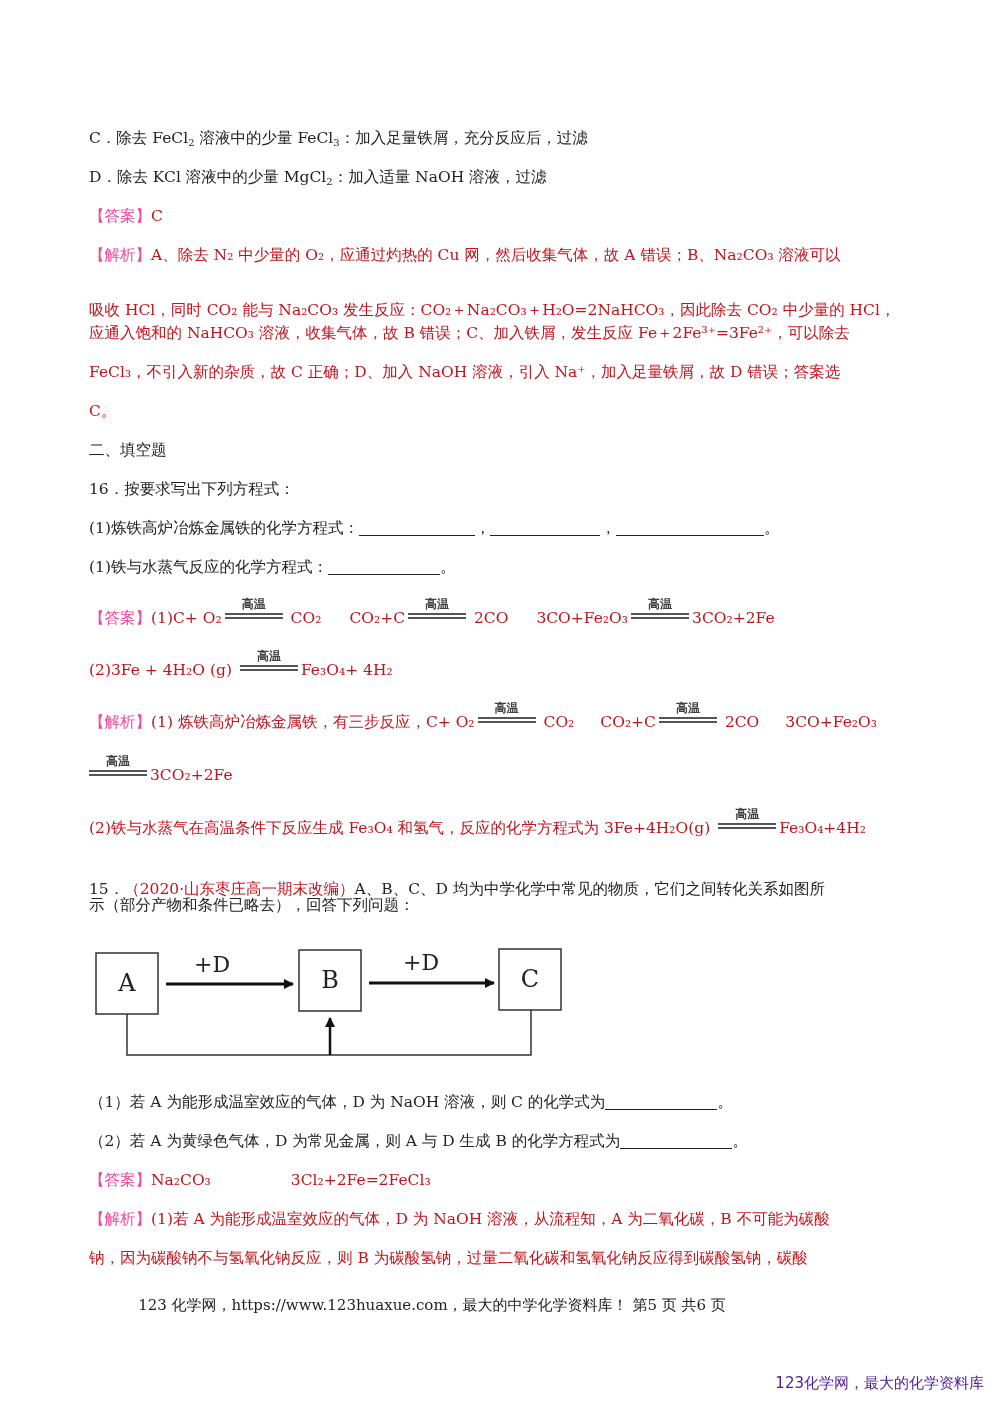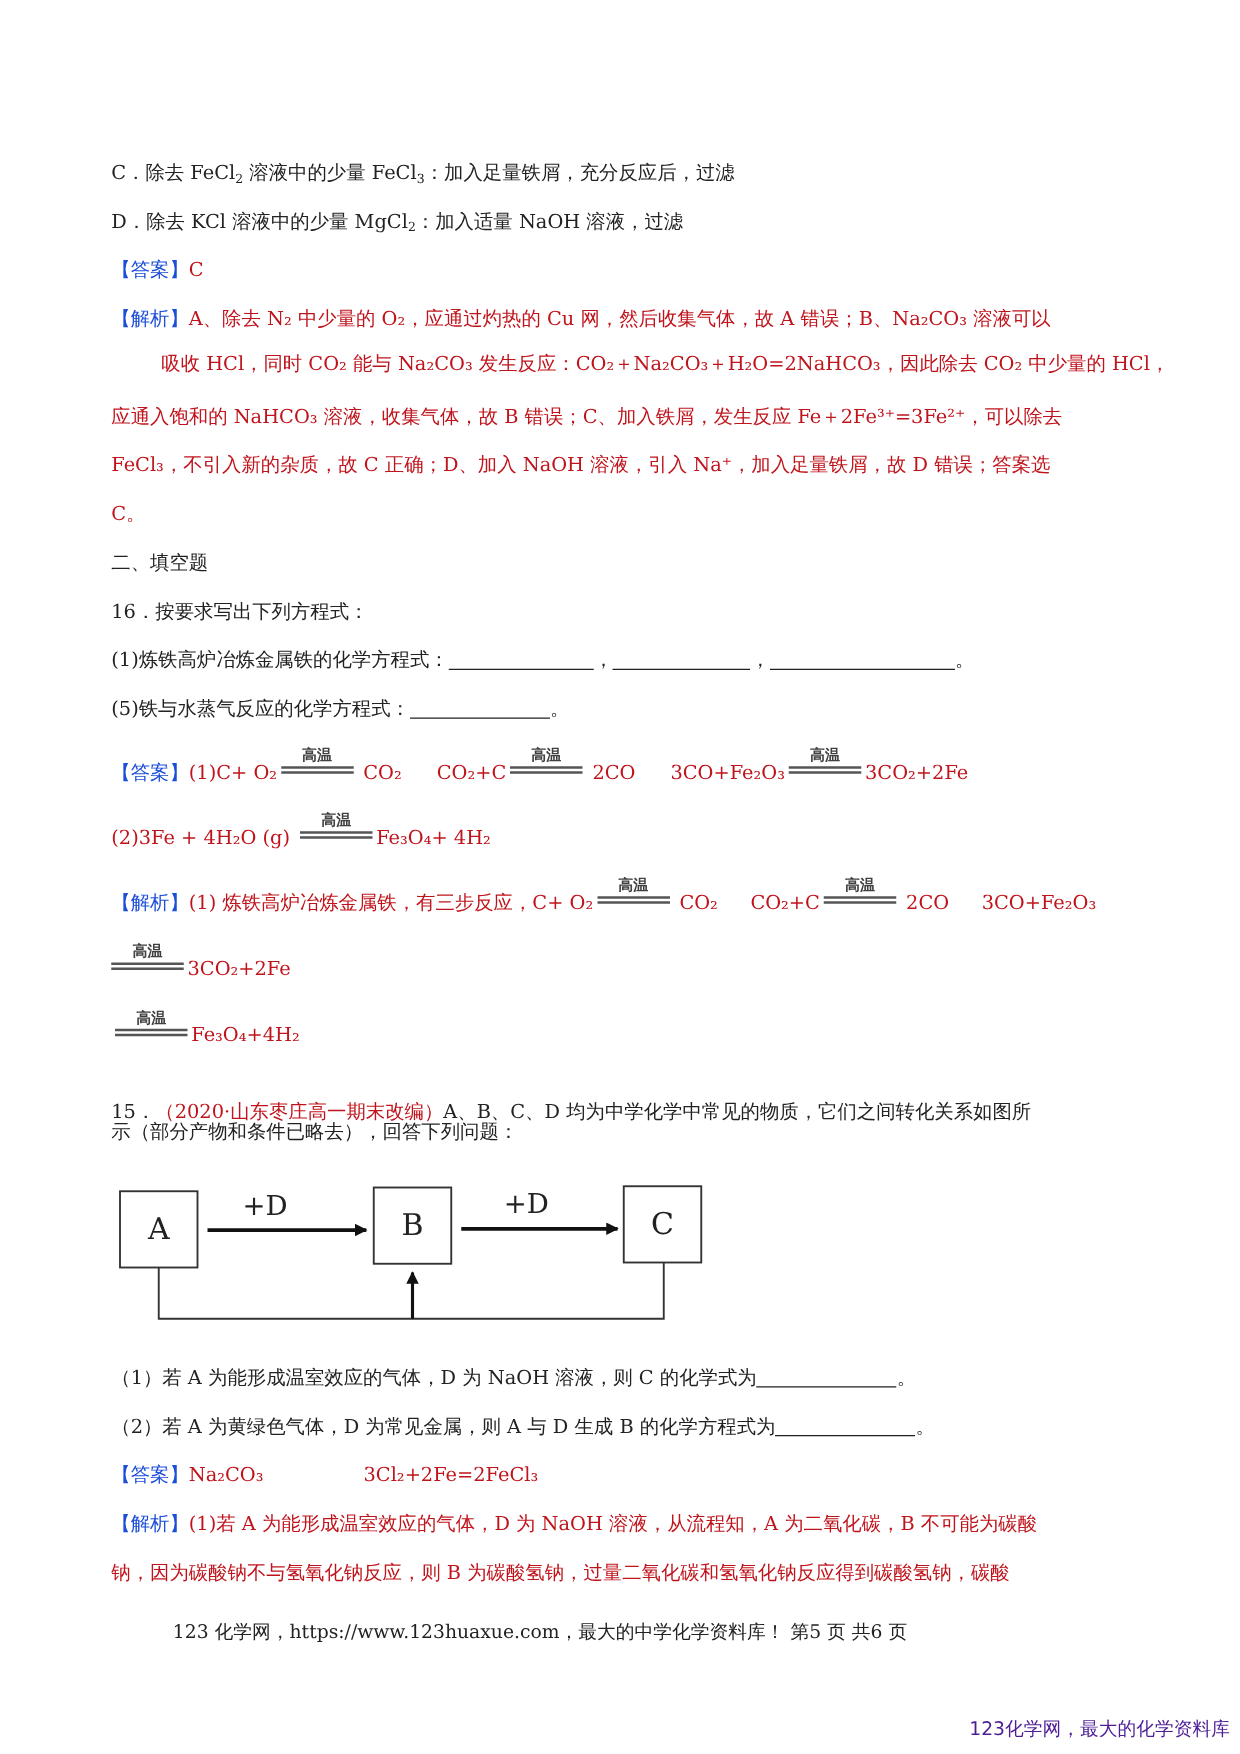--- a/index.html
+++ b/index.html
@@ -1,20 +1,20 @@
 <!DOCTYPE html>
 <html><head>
 <meta charset="utf-8">
 <style>
   html, body { margin: 0; padding: 0; background: #ffffff; }
   body { width: 992px; height: 1403px; position: relative; overflow: hidden;
          font-family: "DejaVu Serif", "Liberation Serif", serif; color: #222; }
   .line { position: absolute; left: 89px; font-size: 15.5px; white-space: nowrap; line-height: 22px; }
   .red { color: #c0141c; }
-  .tag { color: #1d4ed8; }
+  .tag { color: #ec4899; }
   sub { font-size: 10px; vertical-align: -3px; line-height: 0; }
   .blank { display: inline-block; border-bottom: 1px solid #222; height: 16px; vertical-align: -3px; }
   .cond { display: inline-block; position: relative; width: 58px; height: 22px; vertical-align: -2px; margin: 0 3px; }
   .cond .lbl { position: absolute; top: -10px; left: 0; right: 0; text-align: center; font-size: 12px; font-weight: bold; color: #404040; font-family: "DejaVu Sans", sans-serif; }
   .cond .bar { position: absolute; left: 0; right: 0; top: 10px; height: 2px; background: #555; }
   .cond .bar2 { top: 14px; }
   .diagram { position: absolute; left: 0; top: 0; }
   .footer { position: absolute; top: 1296px; left: 0; width: 864px; text-align: center; font-size: 15px; color: #222; }
   .watermark { position: absolute; right: 8px; top: 1374px; font-size: 15px; color: #4c1d95; font-family: "DejaVu Sans", sans-serif; }
 </style>
@@ -29,50 +29,50 @@
   <span>D．除去 KCl 溶液中的少量 MgCl</span><sub>2</sub><span>：加入适量 NaOH 溶液，过滤</span>
 </div>
 
 <div class="line red" style="top:205px;">
   <span class="tag">【答案】</span><span>C</span>
 </div>
 
 <div class="line red" style="top:244px;">
   <span class="tag">【解析】</span><span>A、除去 N₂ 中少量的 O₂，应通过灼热的 Cu 网，然后收集气体，故 A 错误；B、Na₂CO₃ 溶液可以</span>
 </div>
-<div class="line red" style="top:280px;margin-left:40px;">吸收 HCl，同时 CO₂ 能与 Na₂CO₃ 发生反应：CO₂＋Na₂CO₃＋H₂O=2NaHCO₃，因此除去 CO₂ 中少量的 HCl，</div>
+<div class="line red" style="top:299px;">吸收 HCl，同时 CO₂ 能与 Na₂CO₃ 发生反应：CO₂＋Na₂CO₃＋H₂O=2NaHCO₃，因此除去 CO₂ 中少量的 HCl，</div>
 <div class="line red" style="top:322px;">应通入饱和的 NaHCO₃ 溶液，收集气体，故 B 错误；C、加入铁屑，发生反应 Fe＋2Fe³⁺=3Fe²⁺，可以除去</div>
 <div class="line red" style="top:361px;">FeCl₃，不引入新的杂质，故 C 正确；D、加入 NaOH 溶液，引入 Na⁺，加入足量铁屑，故 D 错误；答案选</div>
 <div class="line red" style="top:400px;">C。</div>
 
 <div class="line" style="top:439px;">二、填空题</div>
 
 <div class="line" style="top:478px;">16．按要求写出下列方程式：</div>
 <div class="line" style="top:517px;">
   <span>(1)炼铁高炉冶炼金属铁的化学方程式：</span><span class="blank" style="width:116px;"></span><span>，</span><span class="blank" style="width:110px;"></span><span>，</span><span class="blank" style="width:148px;"></span><span>。</span>
 </div>
 <div class="line" style="top:556px;">
-  <span>(5)铁与水蒸气反应的化学方程式：</span><span class="blank" style="width:112px;"></span><span>。</span>
+  <span>(1)铁与水蒸气反应的化学方程式：</span><span class="blank" style="width:112px;"></span><span>。</span>
 </div>
 
 <div class="line red" style="top:603px;">
   <span class="tag">【答案】</span><span>(1)C+ O₂</span><span class="cond"><span class="lbl">高温</span><span class="bar"></span><span class="bar bar2"></span></span><span> CO₂</span><span style="display:inline-block;width:28px;"></span><span>CO₂+C</span><span class="cond"><span class="lbl">高温</span><span class="bar"></span><span class="bar bar2"></span></span><span> 2CO</span><span style="display:inline-block;width:28px;"></span><span>3CO+Fe₂O₃</span><span class="cond"><span class="lbl">高温</span><span class="bar"></span><span class="bar bar2"></span></span><span>3CO₂+2Fe</span>
 </div>
 <div class="line red" style="top:655px;">
   <span>(2)3Fe +   4H₂O (g) </span><span class="cond"><span class="lbl">高温</span><span class="bar"></span><span class="bar bar2"></span></span><span>Fe₃O₄+ 4H₂</span>
 </div>
 
 <div class="line red" style="top:707px;">
   <span class="tag">【解析】</span><span>(1) 炼铁高炉冶炼金属铁，有三步反应，</span><span>C+ O₂</span><span class="cond"><span class="lbl">高温</span><span class="bar"></span><span class="bar bar2"></span></span><span> CO₂</span><span style="display:inline-block;width:26px;"></span><span>CO₂+C</span><span class="cond"><span class="lbl">高温</span><span class="bar"></span><span class="bar bar2"></span></span><span> 2CO</span><span style="display:inline-block;width:26px;"></span><span>3CO+Fe₂O₃</span>
 </div>
 <div class="line red" style="top:760px;">
   <span class="cond" style="margin-left:0;"><span class="lbl">高温</span><span class="bar"></span><span class="bar bar2"></span></span><span>3CO₂+2Fe</span>
 </div>
 <div class="line red" style="top:813px;">
-  <span class="cond"><span class="lbl">高温</span><span class="bar"></span><span class="bar bar2"></span></span><span>Fe₃O₄+4H₂</span>
+  <span>(2)铁与水蒸气在高温条件下反应生成 Fe₃O₄ 和氢气，反应的化学方程式为 3Fe+4H₂O(g) </span><span class="cond"><span class="lbl">高温</span><span class="bar"></span><span class="bar bar2"></span></span><span>Fe₃O₄+4H₂</span>
 </div>
 
 <div class="line" style="top:878px;">
   <span>15．</span><span class="red">（2020·山东枣庄高一期末改编）</span><span>A、B、C、D 均为中学化学中常见的物质，它们之间转化关系如图所</span>
 </div>
 <div class="line" style="top:894px;">示（部分产物和条件已略去），回答下列问题：</div>
 
 <svg class="diagram" width="992" height="1403" style="pointer-events:none;">
   <defs>
     <marker id="arr" markerWidth="10" markerHeight="10" refX="9" refY="5" orient="auto" markerUnits="userSpaceOnUse">

